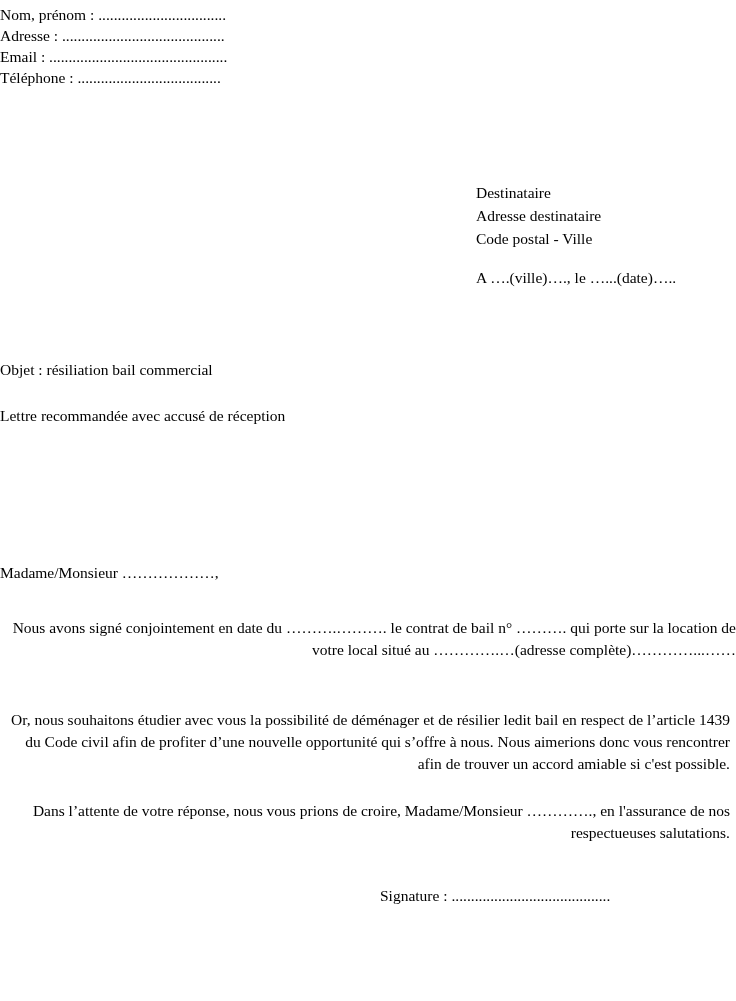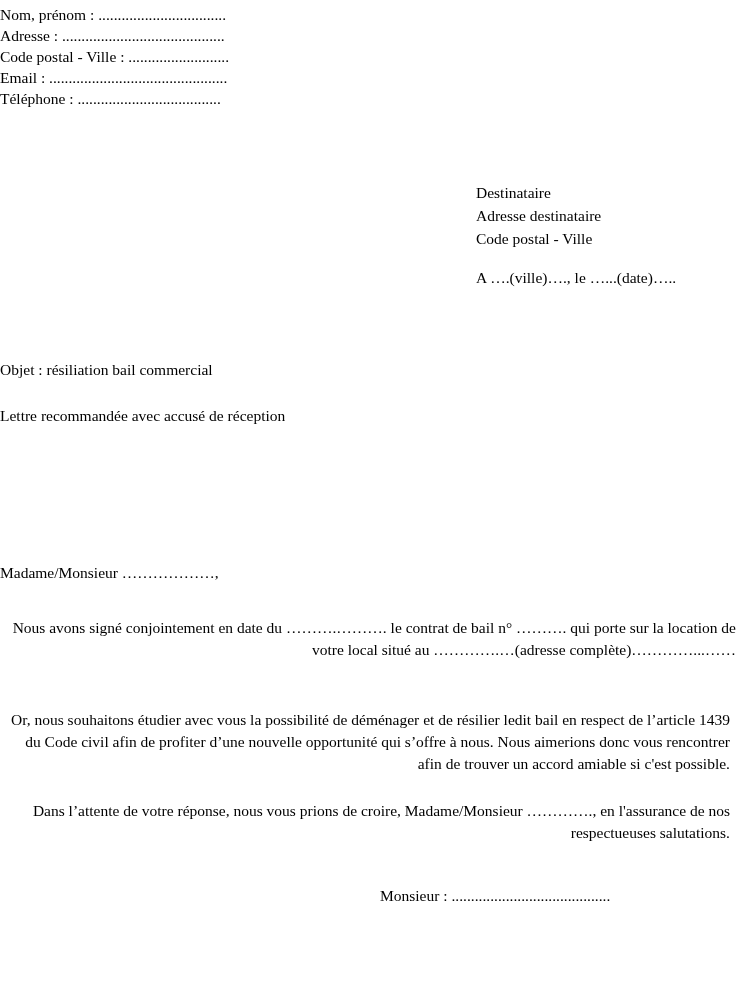--- a/index.html
+++ b/index.html
@@ -104,21 +104,20 @@
   }
 </style>
 </head>
 <body>
 
 <div class="page">
 
   <div class="sender-block">
     <div class="sender-line">Nom, prénom : .................................</div>
     <div class="sender-line">Adresse : ..........................................</div>
-    <div class="sender-line">Code postal - Ville : ..........................</div>
     <div class="sender-line">Email : ..............................................</div>
     <div class="sender-line">Téléphone : .....................................</div>
   </div>
 
   <div class="recipient-block">
     <div class="recipient-line">Destinataire</div>
     <div class="recipient-line">Adresse destinataire</div>
     <div class="recipient-line">Code postal - Ville</div>
   </div>
 
@@ -129,15 +128,15 @@
   </div>
 
   <div class="registered">Lettre recommandée avec accusé de réception</div>
 
   <div class="salutation">Madame/Monsieur ………………,</div>
 
   <p class="para" id="para-1">Nous avons signé conjointement en date du ……….………. le contrat de bail n° ……….  qui porte sur la location de votre local situé au ………….…(adresse complète)…………...……</p>
   <p class="para" id="para-2">Or, nous souhaitons étudier avec vous la possibilité de déménager et de résilier ledit bail en respect de l’article 1439 du Code civil afin de profiter d’une nouvelle opportunité qui s’offre à nous. Nous aimerions donc vous rencontrer afin de trouver un accord amiable si c'est possible.</p>
   <p class="para" id="para-3">Dans l’attente de votre réponse, nous vous prions de croire, Madame/Monsieur …………., en l'assurance de nos respectueuses salutations.</p>
 
-  <div class="signature">Monsieur : .........................................</div>
+  <div class="signature">Signature : .........................................</div>
 
 </div>
 
 </body></html>

